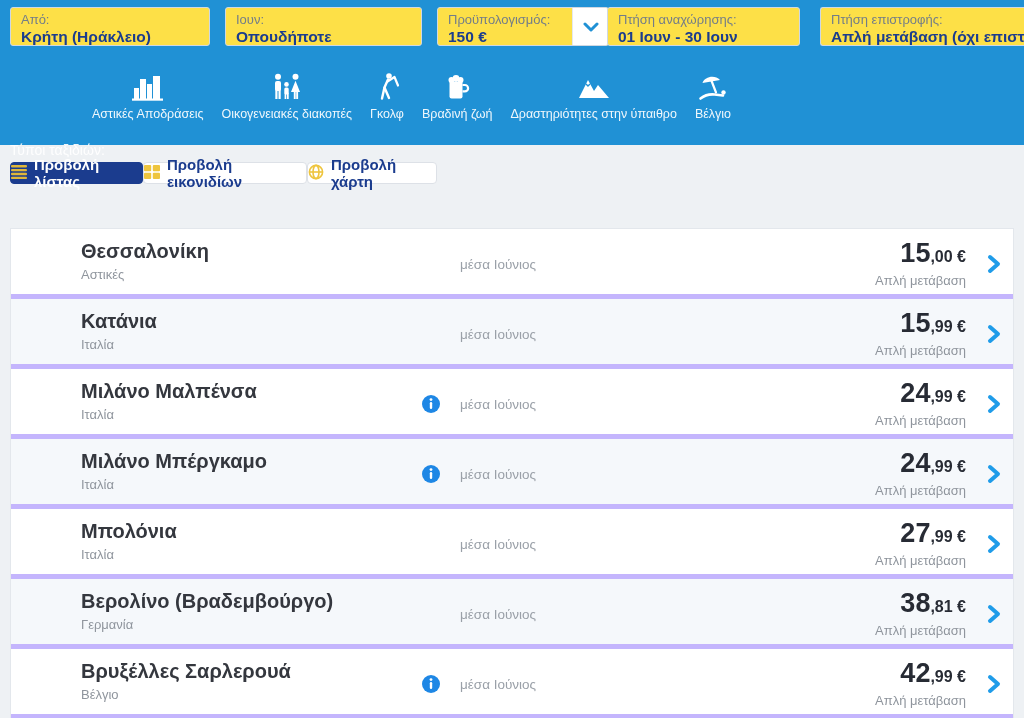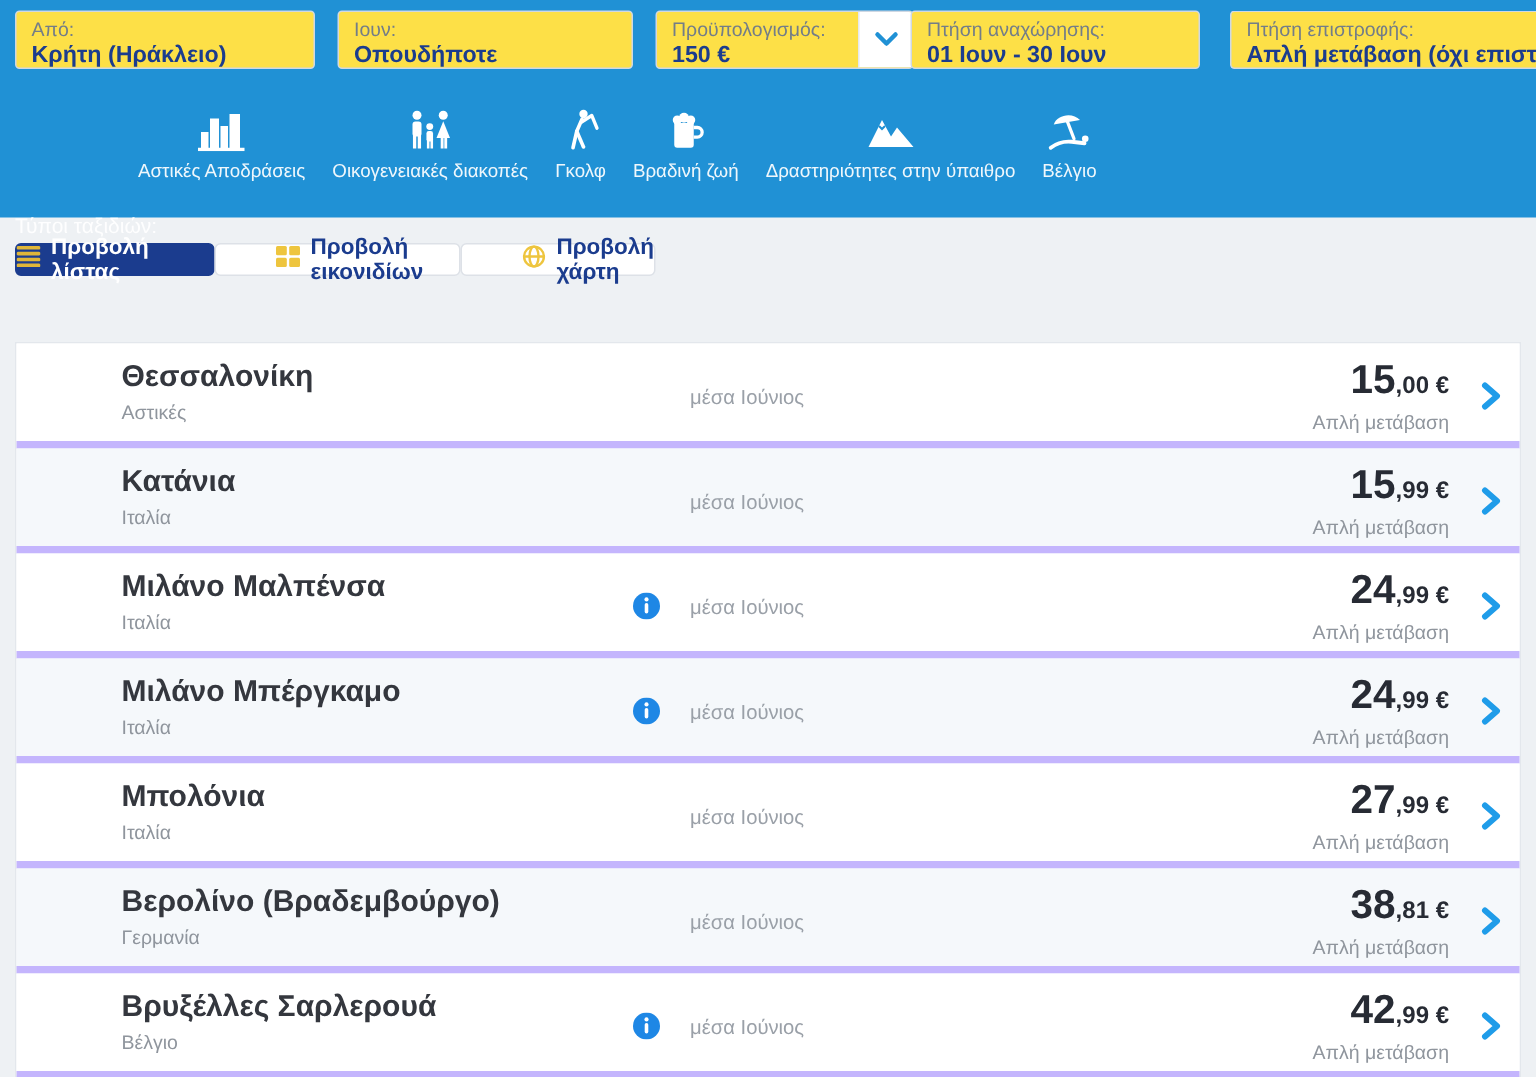--- a/index.html
+++ b/index.html
@@ -24,21 +24,21 @@
   .types-label { position:absolute; left:10px; top:94px; font-size:14px; color:rgba(255,255,255,.93);margin-top:48px; }
   .types { position:absolute; left:92px; top:70px; display:flex; align-items:flex-start; gap:18px; }
   .type { display:flex; flex-direction:column; align-items:center; gap:5px; cursor:pointer; }
   .type-icon { height:32px; display:flex; align-items:flex-end; justify-content:center; }
   .type-label { font-size:12.5px; color:rgba(255,255,255,.93); white-space:nowrap; }
 
   
   .tabs { position:absolute; top:162px; left:10px; display:flex; height:22px; }
   .tab { display:flex; align-items:center; justify-content:center; gap:7px; font-size:15px; font-weight:bold;
          border-radius:4px; cursor:pointer; }
-  .tab.inactive { background:#fff; color:#1b3c8e; border:1px solid #dde1e7;padding-left:40px; }
+  .tab.inactive { background:#fff; color:#1b3c8e; border:1px solid #dde1e7; }
   .tab.active { background:#1b3c8e; color:#fff; border:1px solid #1b3c8e; }
   .tab.t0 { width:133px; } .tab.t1 { width:164px; } .tab.t2 { width:130px; }
 
   
   .card { position:absolute; top:228px; left:10px; width:1004px; height:490px; background:#fff;
           border:1px solid #e3e7ec; }
   .row { position:relative; height:70px; border-bottom:5px solid #c4b5fd; background:#fff; cursor:pointer; }
   .row.alt { background:#f5f8fb; }
   .dest { position:absolute; left:70px; top:11px; }
   .city { font-size:20px; font-weight:bold; color:#34373e; }

